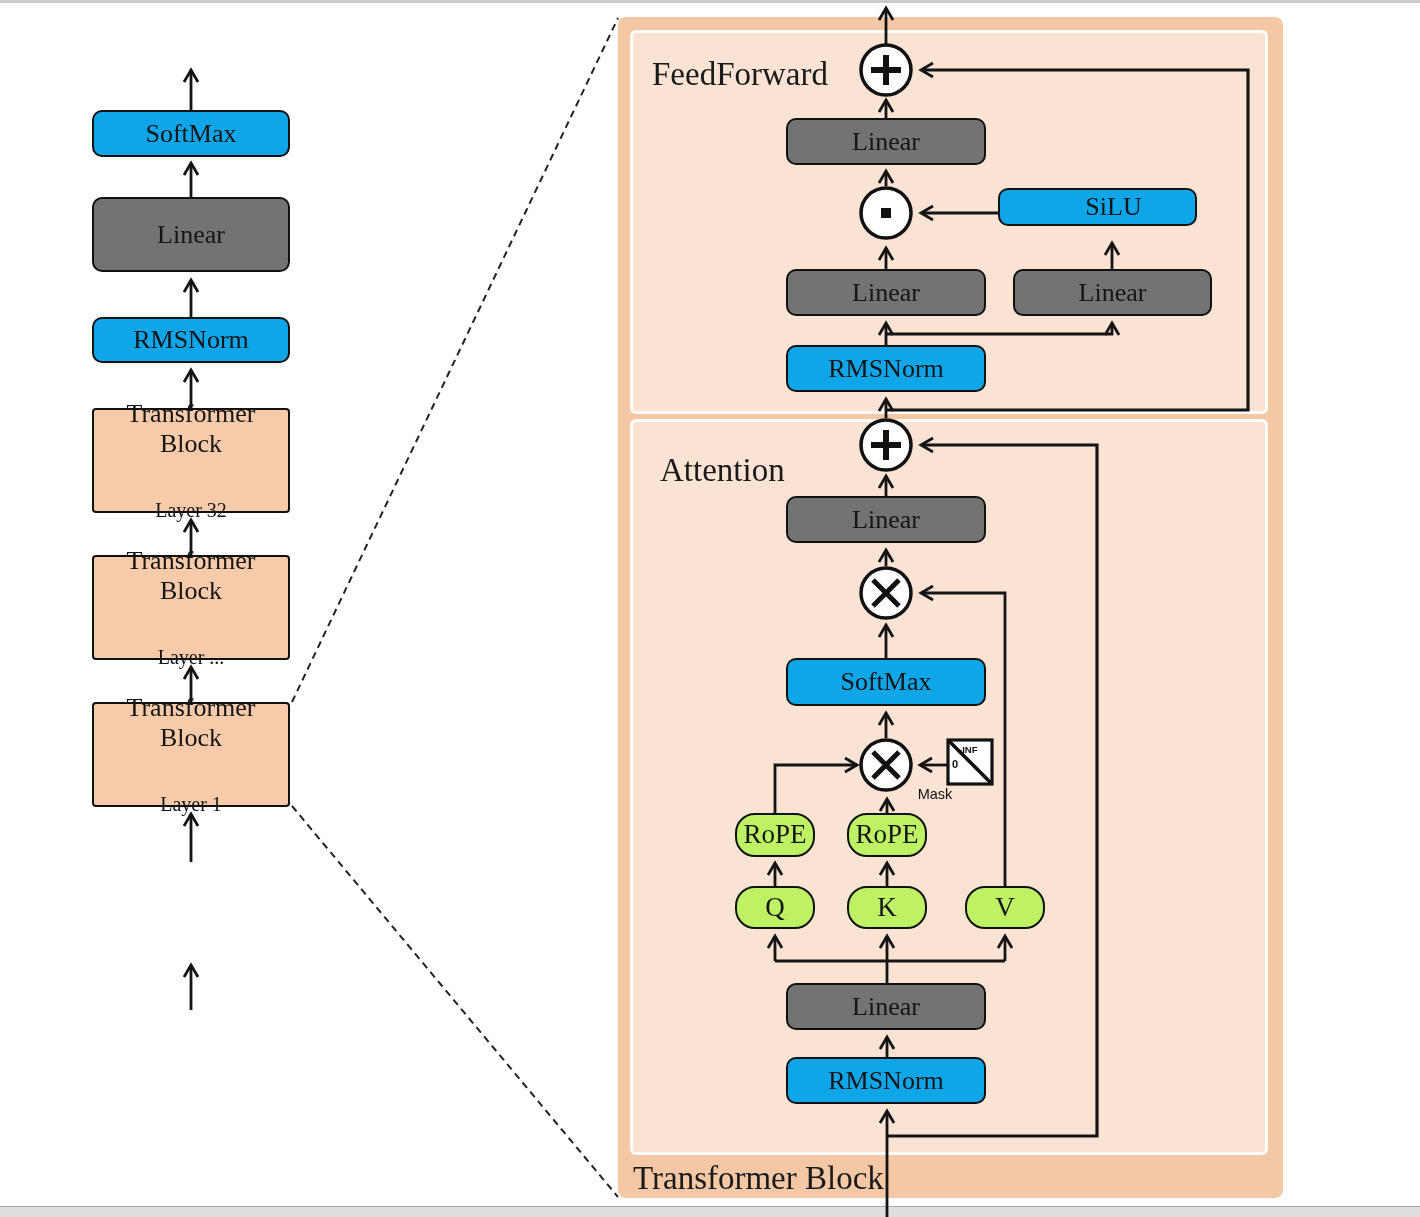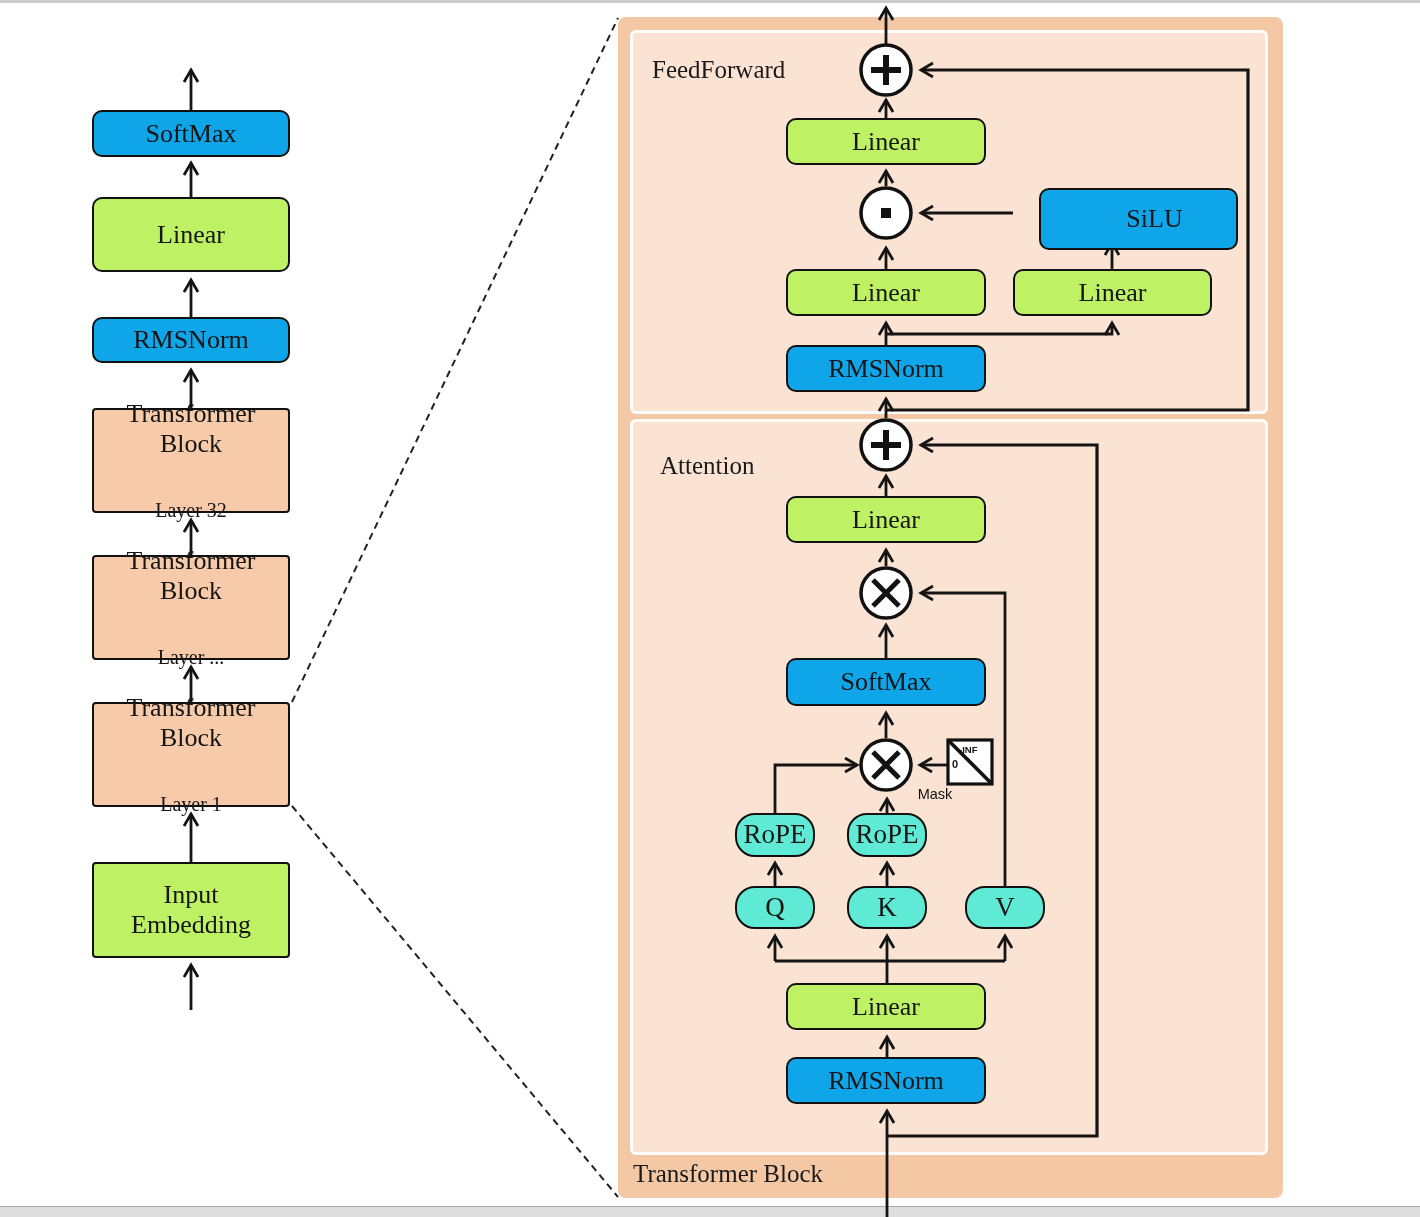--- a/index.html
+++ b/index.html
@@ -7,30 +7,30 @@
           font-family:"Liberation Serif", serif;color:#151515;}
   .strip-top{position:absolute;left:0;top:0;width:1420px;height:3px;background:#cbcbcb;}
   .strip-bottom{position:absolute;left:0;top:1206px;width:1420px;height:11px;background:#dedede;border-top:1px solid #a8a8a8;}
 
   .panel-outer{position:absolute;left:618px;top:17px;width:665px;height:1181px;
                background:#f4c7a5;border-radius:8px;}
   .panel-inner{position:absolute;background:#fbe3d3;border:3px solid rgba(255,255,255,0.9);border-radius:6px;}
   .panel-ff{left:630px;top:30px;width:632px;height:378px;}
   .panel-attn{left:630px;top:419px;width:632px;height:730px;}
 
-  .panel-label{position:absolute;font-size:25px;color:#1a1a1a;white-space:nowrap;}
+  .panel-label{position:absolute;font-size:33px;color:#1a1a1a;white-space:nowrap;}
 
   .box{position:absolute;display:flex;flex-direction:column;align-items:center;justify-content:center;
        border:2.5px solid #111;border-radius:10px;font-size:26px;line-height:1.15;
        box-sizing:border-box;text-align:center;}
   .box.big{border-radius:4px;}
   .green{background:#0ea5e9;}
-  .blue{background:#bef264;}
+  .blue{background:#737373;}
   .orange{background:#f7cba9;}
-  .qkv{background:#5eead4;border-radius:20px;font-size:27px;}
+  .qkv{background:#bef264;border-radius:20px;font-size:27px;}
   .sub{font-size:20px;line-height:1.2;margin-top:40px;}
 
   svg.wires{position:absolute;left:0;top:0;pointer-events:none;}
   .mask-text{position:absolute;font-family:"Liberation Sans", sans-serif;color:#111;}
 </style>
 </head>
 <body>
 
 <div class="canvas">
 
@@ -141,33 +141,29 @@
   <div class="box orange big" style="left:92px;top:555px;width:198px;height:105px;">
     <span>Transformer</span>
     <span>Block</span>
     <span class="sub">Layer ...</span>
   </div>
   <div class="box orange big" style="left:92px;top:702px;width:198px;height:105px;">
     <span>Transformer</span>
     <span>Block</span>
     <span class="sub">Layer 1</span>
   </div>
-  <div class="box blue big" style="left:92px;top:862px;width:198px;height:96px;">
-    <span>Input</span>
-    <span>Embedding</span>
-  </div>
 
   <div class="panel-label" style="left:652px;top:56px;">FeedForward</div>
   <div class="panel-label" style="left:660px;top:452px;">Attention</div>
   <div class="panel-label" style="left:633px;top:1160px;">Transformer Block</div>
 
   <div class="box blue" style="left:786px;top:118px;width:200px;height:47px;">
     <span>Linear</span>
   </div>
-  <div class="box green" style="left:1039px;top:188px;width:199px;height:62px;padding-left:32px;">
+  <div class="box green" style="left:998px;top:188px;width:199px;height:38px;padding-left:32px;">
     <span>SiLU</span>
   </div>
   <div class="box blue" style="left:786px;top:269px;width:200px;height:47px;">
     <span>Linear</span>
   </div>
   <div class="box blue" style="left:1013px;top:269px;width:199px;height:47px;">
     <span>Linear</span>
   </div>
   <div class="box green" style="left:786px;top:345px;width:200px;height:47px;">
     <span>RMSNorm</span>

